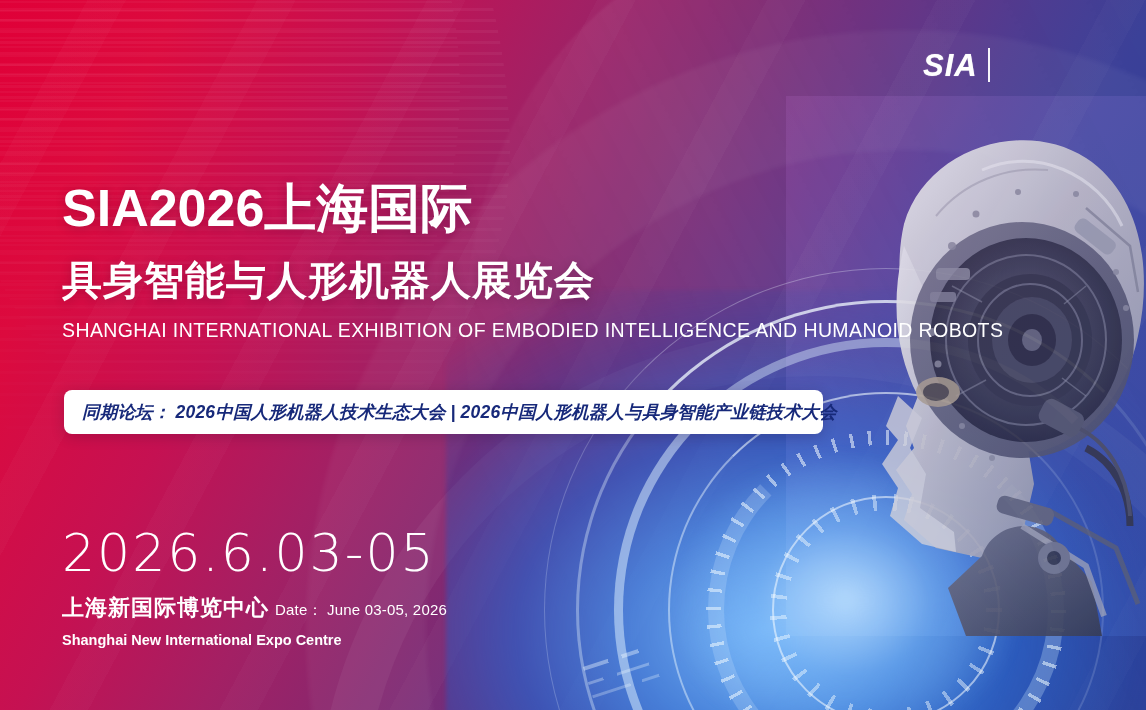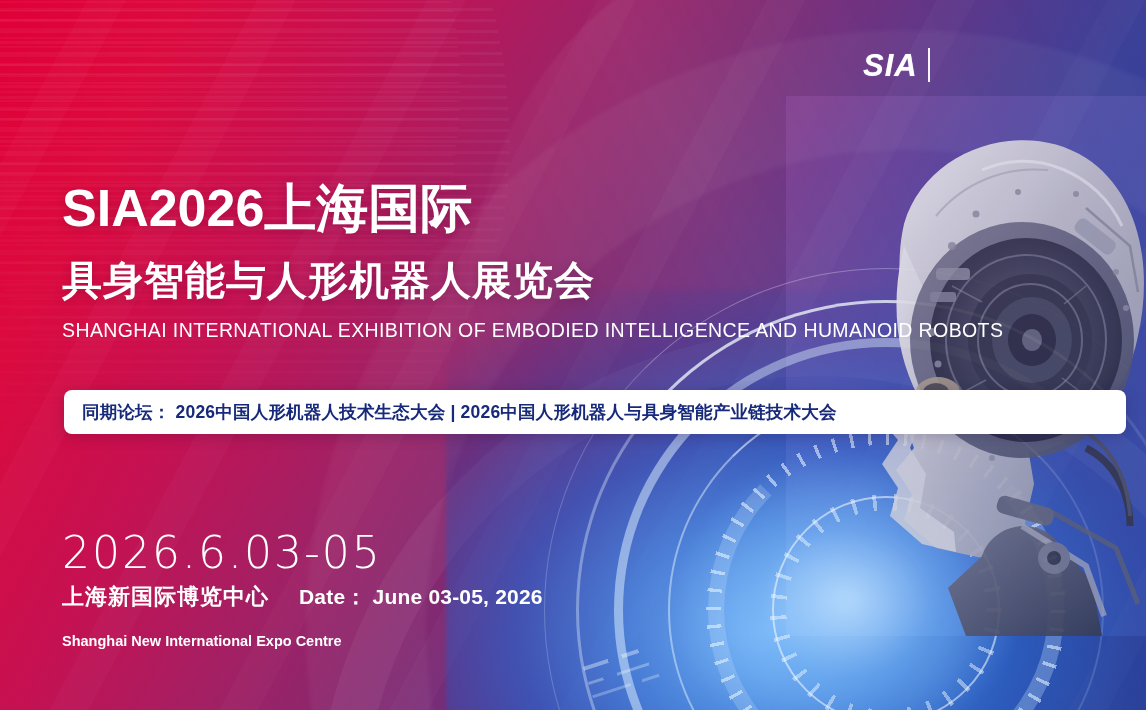--- a/index.html
+++ b/index.html
@@ -179,21 +179,21 @@
   .robot svg{display:block;width:100%;height:100%;}
 
   .robot-tint{
     position:absolute;left:786px;top:96px;width:380px;height:540px;
     background:linear-gradient(150deg,rgba(130,70,160,0.35),rgba(40,70,175,0.42));
     mix-blend-mode:screen;pointer-events:none;opacity:.5;
   }
 
   
   .logo{
-    position:absolute;left:863px;top:48px;
+    position:absolute;left:923px;top:48px;
     display:flex;align-items:center;gap:10px;
   }
   .logo-mark{
     font-size:31px;font-weight:bold;font-style:italic;
     letter-spacing:1px;color:#ffffff;line-height:1;
     font-family:"Liberation Sans","DejaVu Sans",sans-serif;
     text-shadow:0 0 1px rgba(255,255,255,.6);
     position:relative;
   }
   .logo-mark::after{
@@ -219,57 +219,58 @@
     margin-top:9px;
     color:#ffffff;
     font-size:19.5px;
     font-weight:normal;
     letter-spacing:0.4px;
     white-space:nowrap;
   }
 
   .forum{
     position:absolute;left:64px;top:390px;
-    width:1062px;height:44px;
+    width:759px;height:44px;
     background:#ffffff;
     border-radius:8px;
     display:flex;align-items:center;
     box-shadow:0 3px 14px rgba(30,0,40,0.20);
+    font-style:italic;
   }
   .forum-text{
     color:#17297a;
     font-size:17.5px;
     font-weight:bold;
     white-space:nowrap;
     padding-left:18px;
     letter-spacing:0.2px;
   }
 
   .date-block{position:absolute;left:62px;top:527px;}
   .date-big{
     color:#ffffff;
-    font-size:44px;
+    font-size:52px;
     line-height:52px;
     font-weight:300;
     letter-spacing:2px;
     font-family:"DejaVu Sans","Liberation Sans",sans-serif;
   }
   .venue-row{
-    display:flex;align-items:baseline;gap:30px;
-    margin-top:3px;
+    display:flex;align-items:baseline;gap:6px;
+    margin-top:14px;
   }
   .venue-cn{
     color:#ffffff;font-size:22px;font-weight:bold;letter-spacing:1px;
   }
   .venue-date{
-    color:#ffffff;font-size:21px;font-weight:bold;letter-spacing:0.2px;
+    color:#ffffff;font-size:15px;font-weight:normal;letter-spacing:0.2px;
   }
   .venue-en{
     color:#ffffff;font-size:14.5px;font-weight:bold;
-    margin-top:21px;letter-spacing:0px;
+    margin-top:9px;letter-spacing:0px;
   }
 </style>
 </head>
 <body>
 
 <div class="banner">
 
   <div class="bg-layer">
     <div class="dome"></div>
     <div class="dome2"></div>

